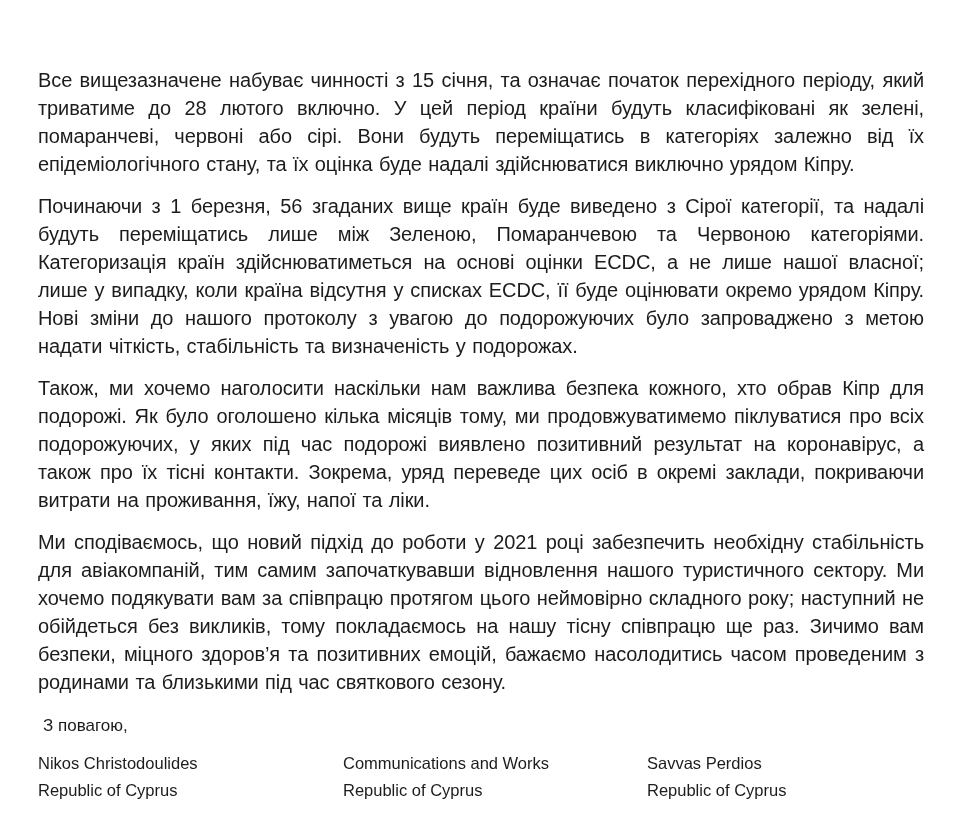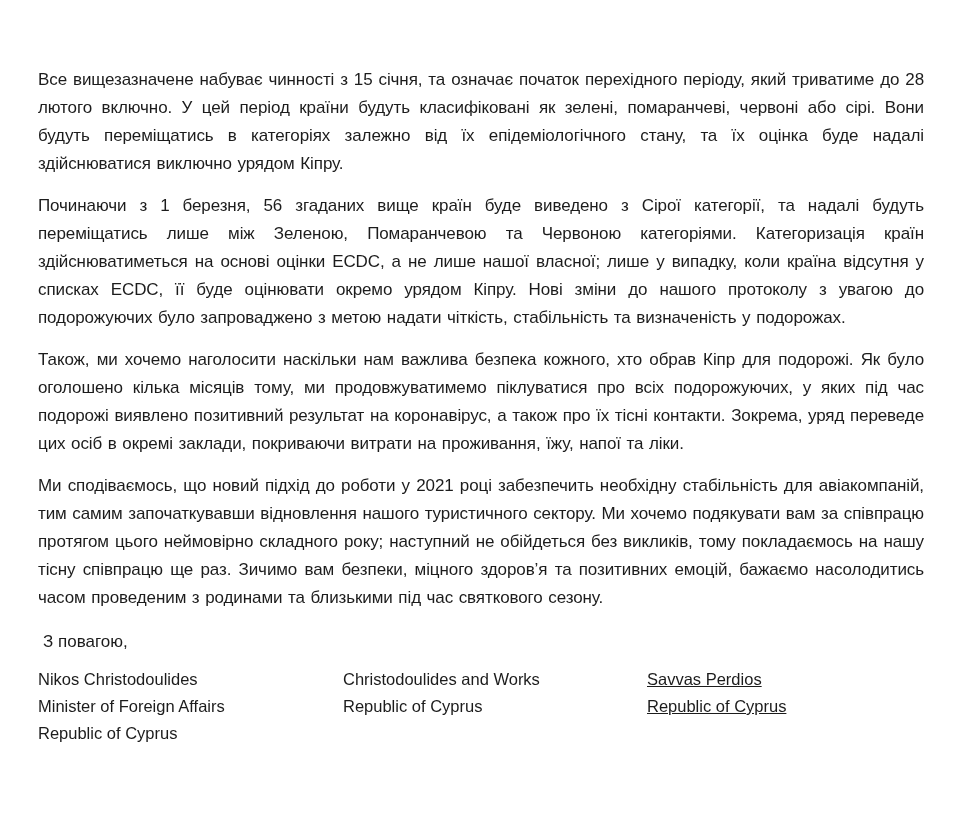--- a/index.html
+++ b/index.html
@@ -16,21 +16,21 @@
   }
   .page {
     box-sizing: border-box;
     width: 960px;
     height: 831px;
     padding: 66px 36px 0 38px;
     background: #ffffff;
   }
   .para {
     margin: 0 0 14px 0;
-    font-size: 17px;
+    font-size: 20px;
     line-height: 28px;
     text-align: justify;
     letter-spacing: -0.1px;
     word-spacing: 1px;
   }
   .u {
     text-underline-offset: 3px;
   }
   .closing {
     margin: 16px 0 8px 5px;
@@ -38,21 +38,21 @@
     line-height: 28px;
   }
   .signatures {
     display: flex;
     margin-top: 10px;
     font-size: 16.5px;
     line-height: 27px;
   }
   .sig-col-1 { width: 305px; }
   .sig-col-2 { width: 304px; }
-  .sig-col-3 { flex: 1; text-decoration: underline; }
+  .sig-col-3 { flex: 1; }
   .sig-line { white-space: nowrap; }
 </style>
 </head>
 <body>
 
 <div class="page">
 
   <p class="para"><span>Все вищезазначене набуває чинності з 15 січня, та означає початок перехідного періоду, який триватиме до 28 лютого включно. У цей період країни будуть класифіковані як зелені, помаранчеві, червоні або сірі. Вони будуть переміщатись в категоріях залежно від їх епідеміологічного стану, та їх оцінка буде надалі здійснюватися виключно урядом Кіпру.</span></p>
 
   <p class="para"><span>Починаючи з 1 березня, 56 згаданих вище країн </span><span class="u">буде виведено з Сірої категорії</span><span>, та надалі будуть переміщатись лише між Зеленою, Помаранчевою та Червоною категоріями. Категоризація країн здійснюватиметься на основі оцінки ECDC, а не лише нашої власної; лише у випадку, коли країна відсутня у списках ECDC, її буде оцінювати окремо урядом Кіпру. Нові зміни до нашого протоколу з увагою до подорожуючих було запроваджено з метою надати чіткість, стабільність та визначеність у подорожах.</span></p>
@@ -60,26 +60,25 @@
   <p class="para"><span>Також, ми хочемо наголосити наскільки нам важлива безпека кожного, хто обрав Кіпр для подорожі. Як було оголошено кілька місяців тому, ми продовжуватимемо піклуватися про всіх подорожуючих, у яких під час подорожі виявлено позитивний результат на коронавірус, а також про їх тісні контакти. Зокрема, уряд переведе цих осіб в окремі заклади, </span><span class="u">покриваючи витрати на проживання, їжу, напої та ліки.</span></p>
 
   <p class="para"><span>Ми сподіваємось, що новий підхід до роботи у 2021 році забезпечить необхідну стабільність для авіакомпаній, тим самим започаткувавши відновлення нашого туристичного сектору. Ми хочемо подякувати вам за співпрацю протягом цього неймовірно складного року; наступний не обійдеться без викликів, тому покладаємось на нашу тісну співпрацю ще раз. Зичимо вам безпеки, міцного здоров’я та позитивних емоцій, бажаємо насолодитись часом проведеним з родинами та близькими під час святкового сезону.</span></p>
 
   <div class="closing">З повагою,</div>
 
   <div class="signatures">
 
     <div class="sig-col-1">
       <div class="sig-line">Nikos Christodoulides</div>
-      <div class="sig-line">Minister of Foreign Affairs</div>
       <div class="sig-line">Republic of Cyprus</div>
     </div>
 
     <div class="sig-col-2">
-      <div class="sig-line">Christodoulides and Works</div>
+      <div class="sig-line">Communications and Works</div>
       <div class="sig-line">Republic of Cyprus</div>
     </div>
 
     <div class="sig-col-3">
       <div class="sig-line">Savvas Perdios</div>
       <div class="sig-line">Republic of Cyprus</div>
     </div>
 
   </div>
 

